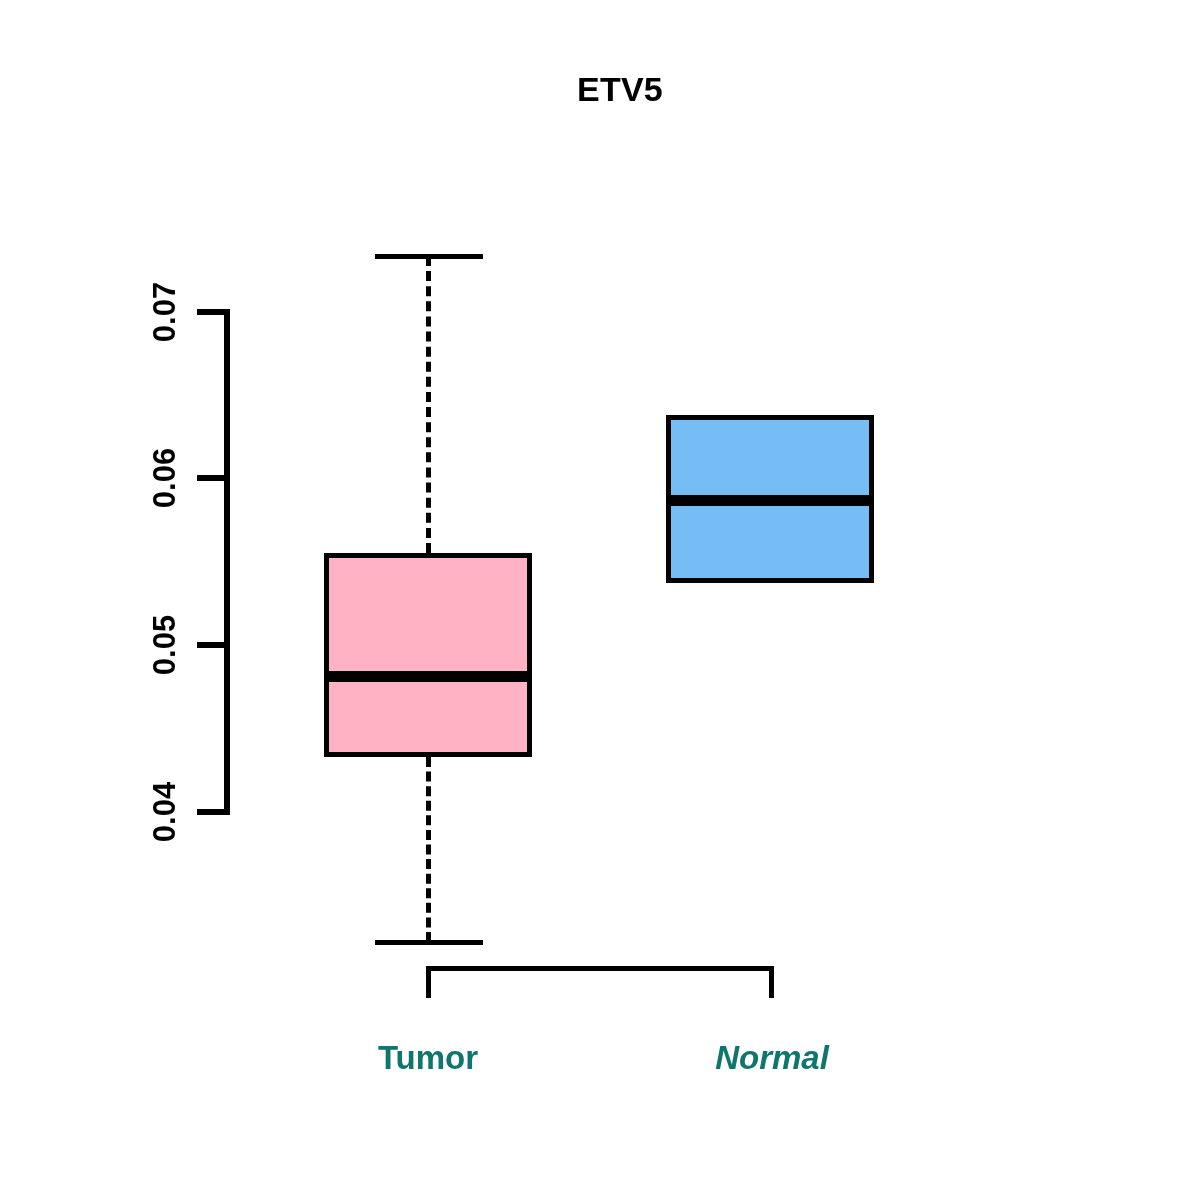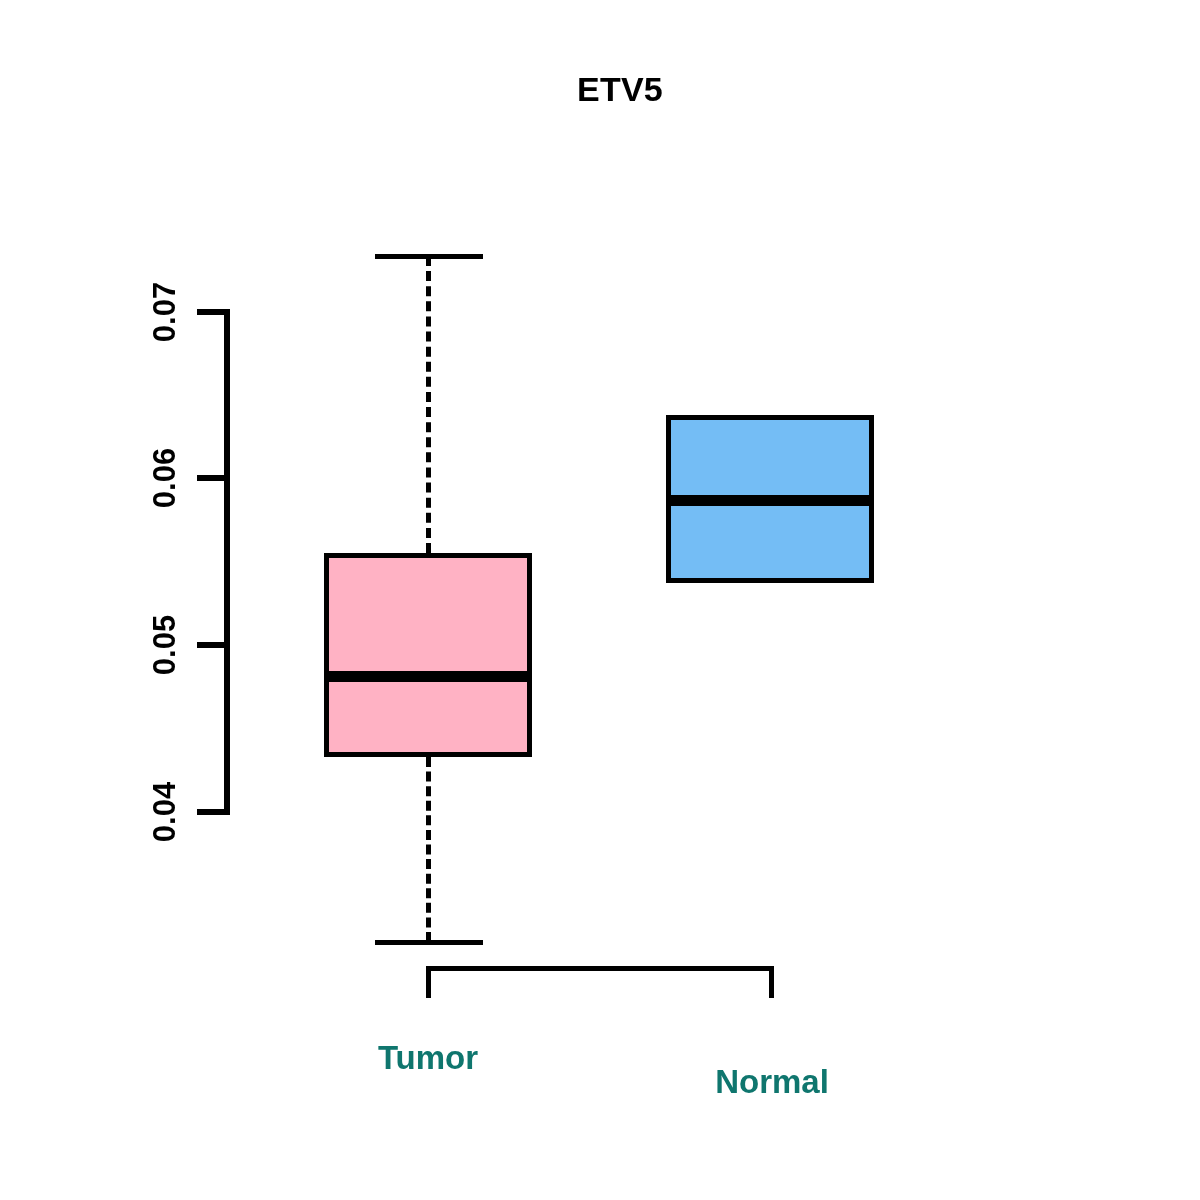--- a/index.html
+++ b/index.html
@@ -133,15 +133,15 @@
   <div class="median" style="left:324px; top:671px; width:208px;"></div>
 
   <div class="box" style="left:666px; top:415px; width:208px; height:168px; background:#74BDF5;"></div>
   <div class="median" style="left:666px; top:495px; width:208px;"></div>
 
   <div class="x-axis-bar" style="left:426px; top:966px; width:348px;"></div>
   <div class="x-axis-tick" style="left:426px; top:966px; height:32px;"></div>
   <div class="x-axis-tick" style="left:769px; top:966px; height:32px;"></div>
 
   <div class="x-tick-label" style="left:278px; top:1038px; width:300px;">Tumor</div>
-  <div class="x-tick-label" style="left:622px; top:1062px; width:300px;">Normal</div>
+  <div class="x-tick-label" style="left:622px; top:1038px; width:300px;font-style:italic;">Normal</div>
 
 </div>
 
 </body></html>

